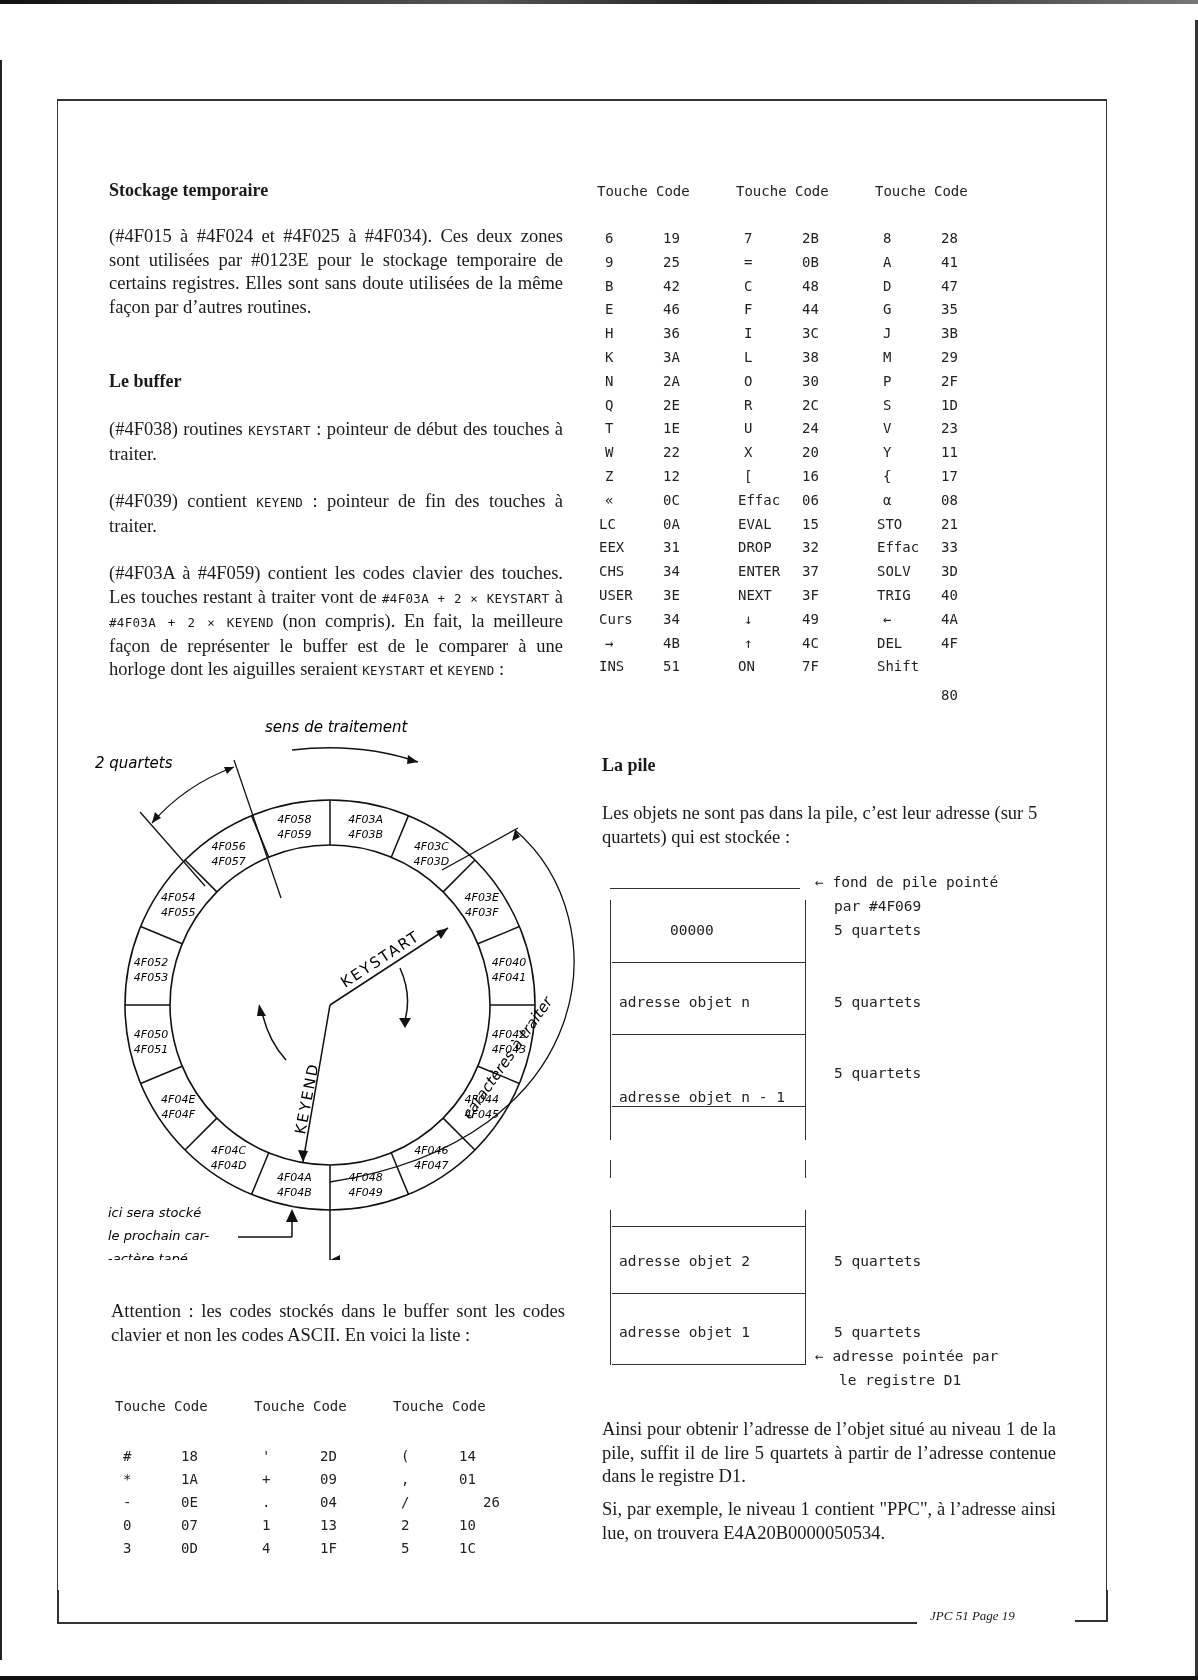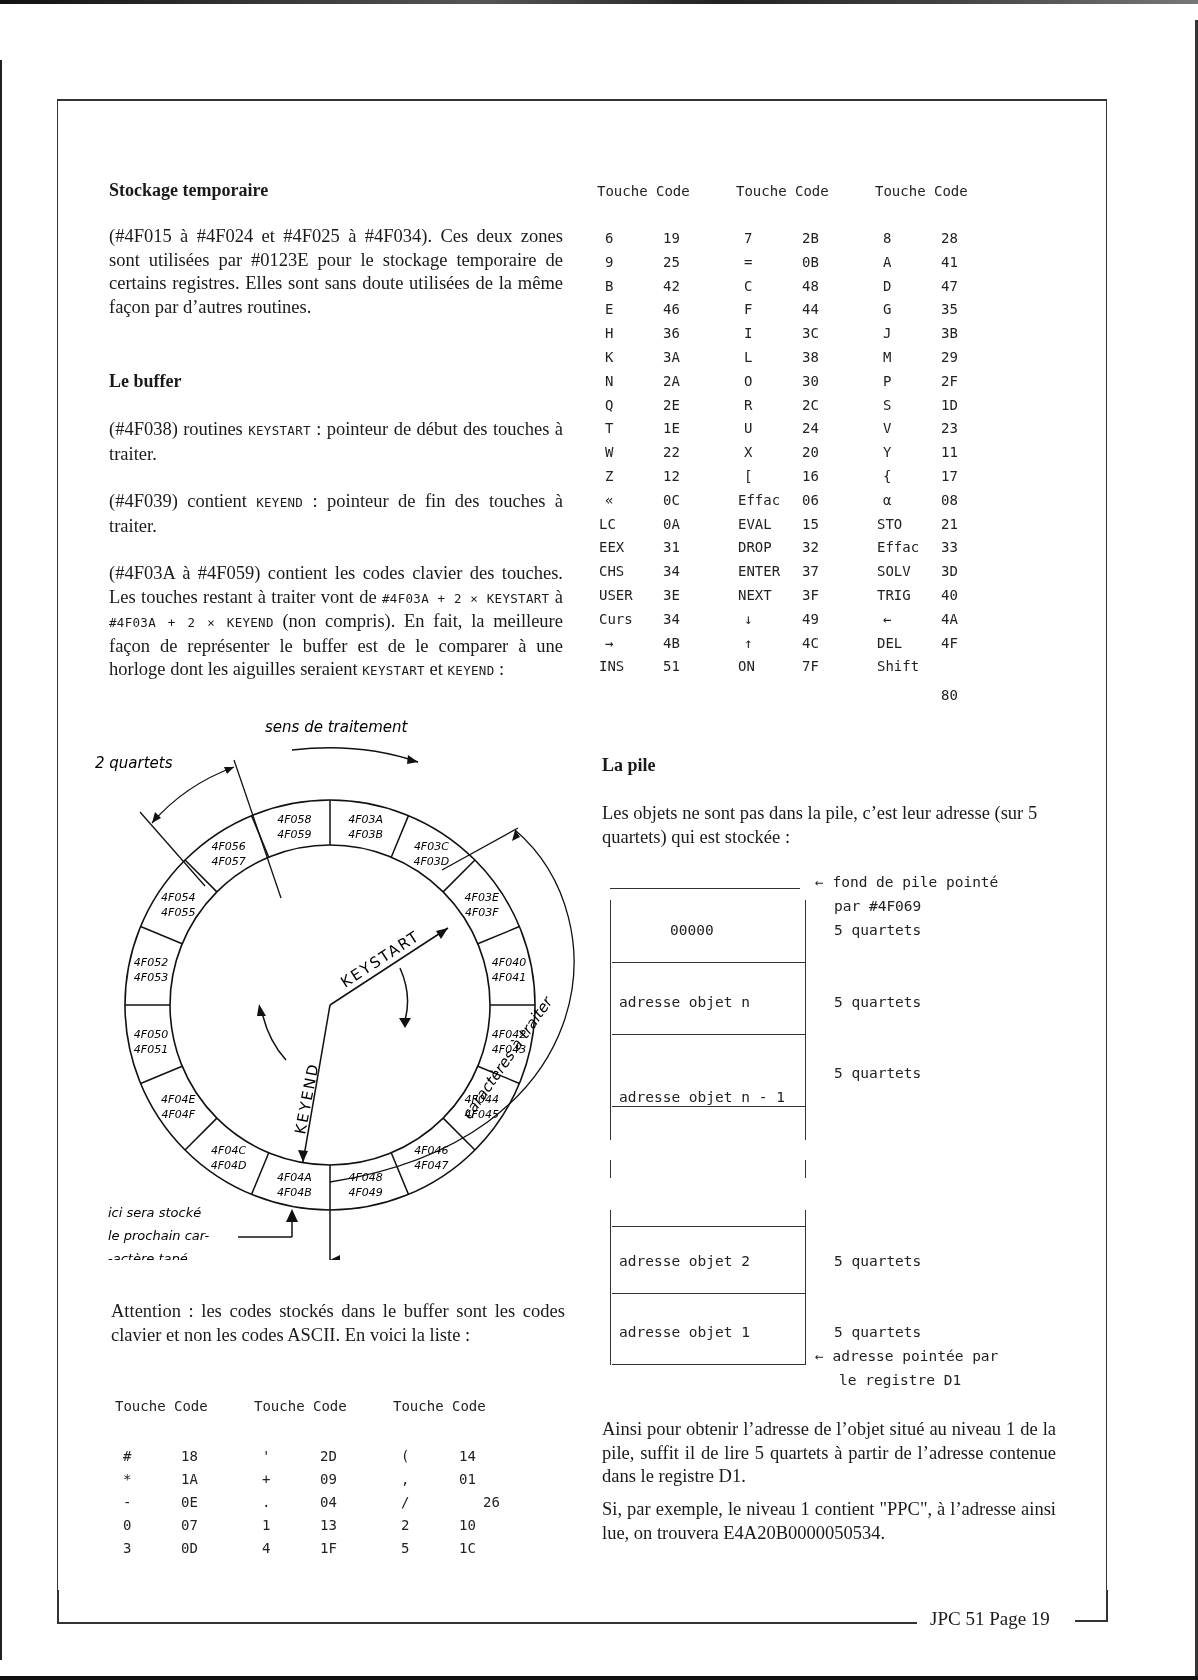--- a/index.html
+++ b/index.html
@@ -6,21 +6,21 @@
   body { width: 1198px; height: 1680px; background: #ffffff; position: relative; overflow: hidden; font-family: "Liberation Serif", serif; color: #1a1a1a; }
   .topbar { position: absolute; left: 0; top: 0; width: 1198px; height: 4px; background: linear-gradient(90deg, #111 0%, #333 20%, #555 40%, #222 60%, #444 80%, #777 100%); }
   .bottombar { position: absolute; left: 0; top: 1676px; width: 1198px; height: 4px; background: #111; }
   .leftedge { position: absolute; left: 0; top: 60px; width: 2px; height: 1600px; background: #222; }
   .rightedge { position: absolute; left: 1195px; top: 20px; width: 3px; height: 1660px; background: #333; }
   .frame { position: absolute; left: 57px; top: 99px; width: 1050px; height: 1495px; border-top: 2px solid #333; border-left: 1.5px solid #333; border-right: 1.5px solid #333; box-sizing: border-box; }
   .frame-bottom-left { position: absolute; left: 57px; top: 1622px; width: 860px; height: 1.5px; background: #333; }
   .frame-bottom-right { position: absolute; left: 1075px; top: 1620px; width: 33px; height: 1.5px; background: #333; }
   .frame-right-low { position: absolute; left: 1106px; top: 1590px; width: 1.5px; height: 31px; background: #333; }
   .frame-left-low { position: absolute; left: 57px; top: 1590px; width: 1.5px; height: 33px; background: #333; }
-  .footer { position: absolute; left: 930px; top: 1608px; font-size: 19px; }
+  .footer { position: absolute; left: 930px; top: 1608px; font-style: italic; font-size: 13px; }
 
   h3 { position: absolute; margin: 0; font-size: 18px; font-weight: bold; font-family: "Liberation Serif", serif; }
   .para { position: absolute; margin: 0; font-size: 18.5px; line-height: 23.5px; text-align: justify; font-family: "Liberation Serif", serif; }
   .mono-sm { font-family: "DejaVu Sans Mono", monospace; font-size: 12.5px; letter-spacing: 0.3px; }
 
   .ktable { position: absolute; font-family: "DejaVu Sans Mono", monospace; font-size: 14px; color: #222; }
   .ktable .hdr { position: absolute; white-space: pre; }
   .ktable .cell { position: absolute; white-space: pre; }
 
   .stack { position: absolute; font-family: "DejaVu Sans Mono", monospace; font-size: 14.5px; color: #222; }

